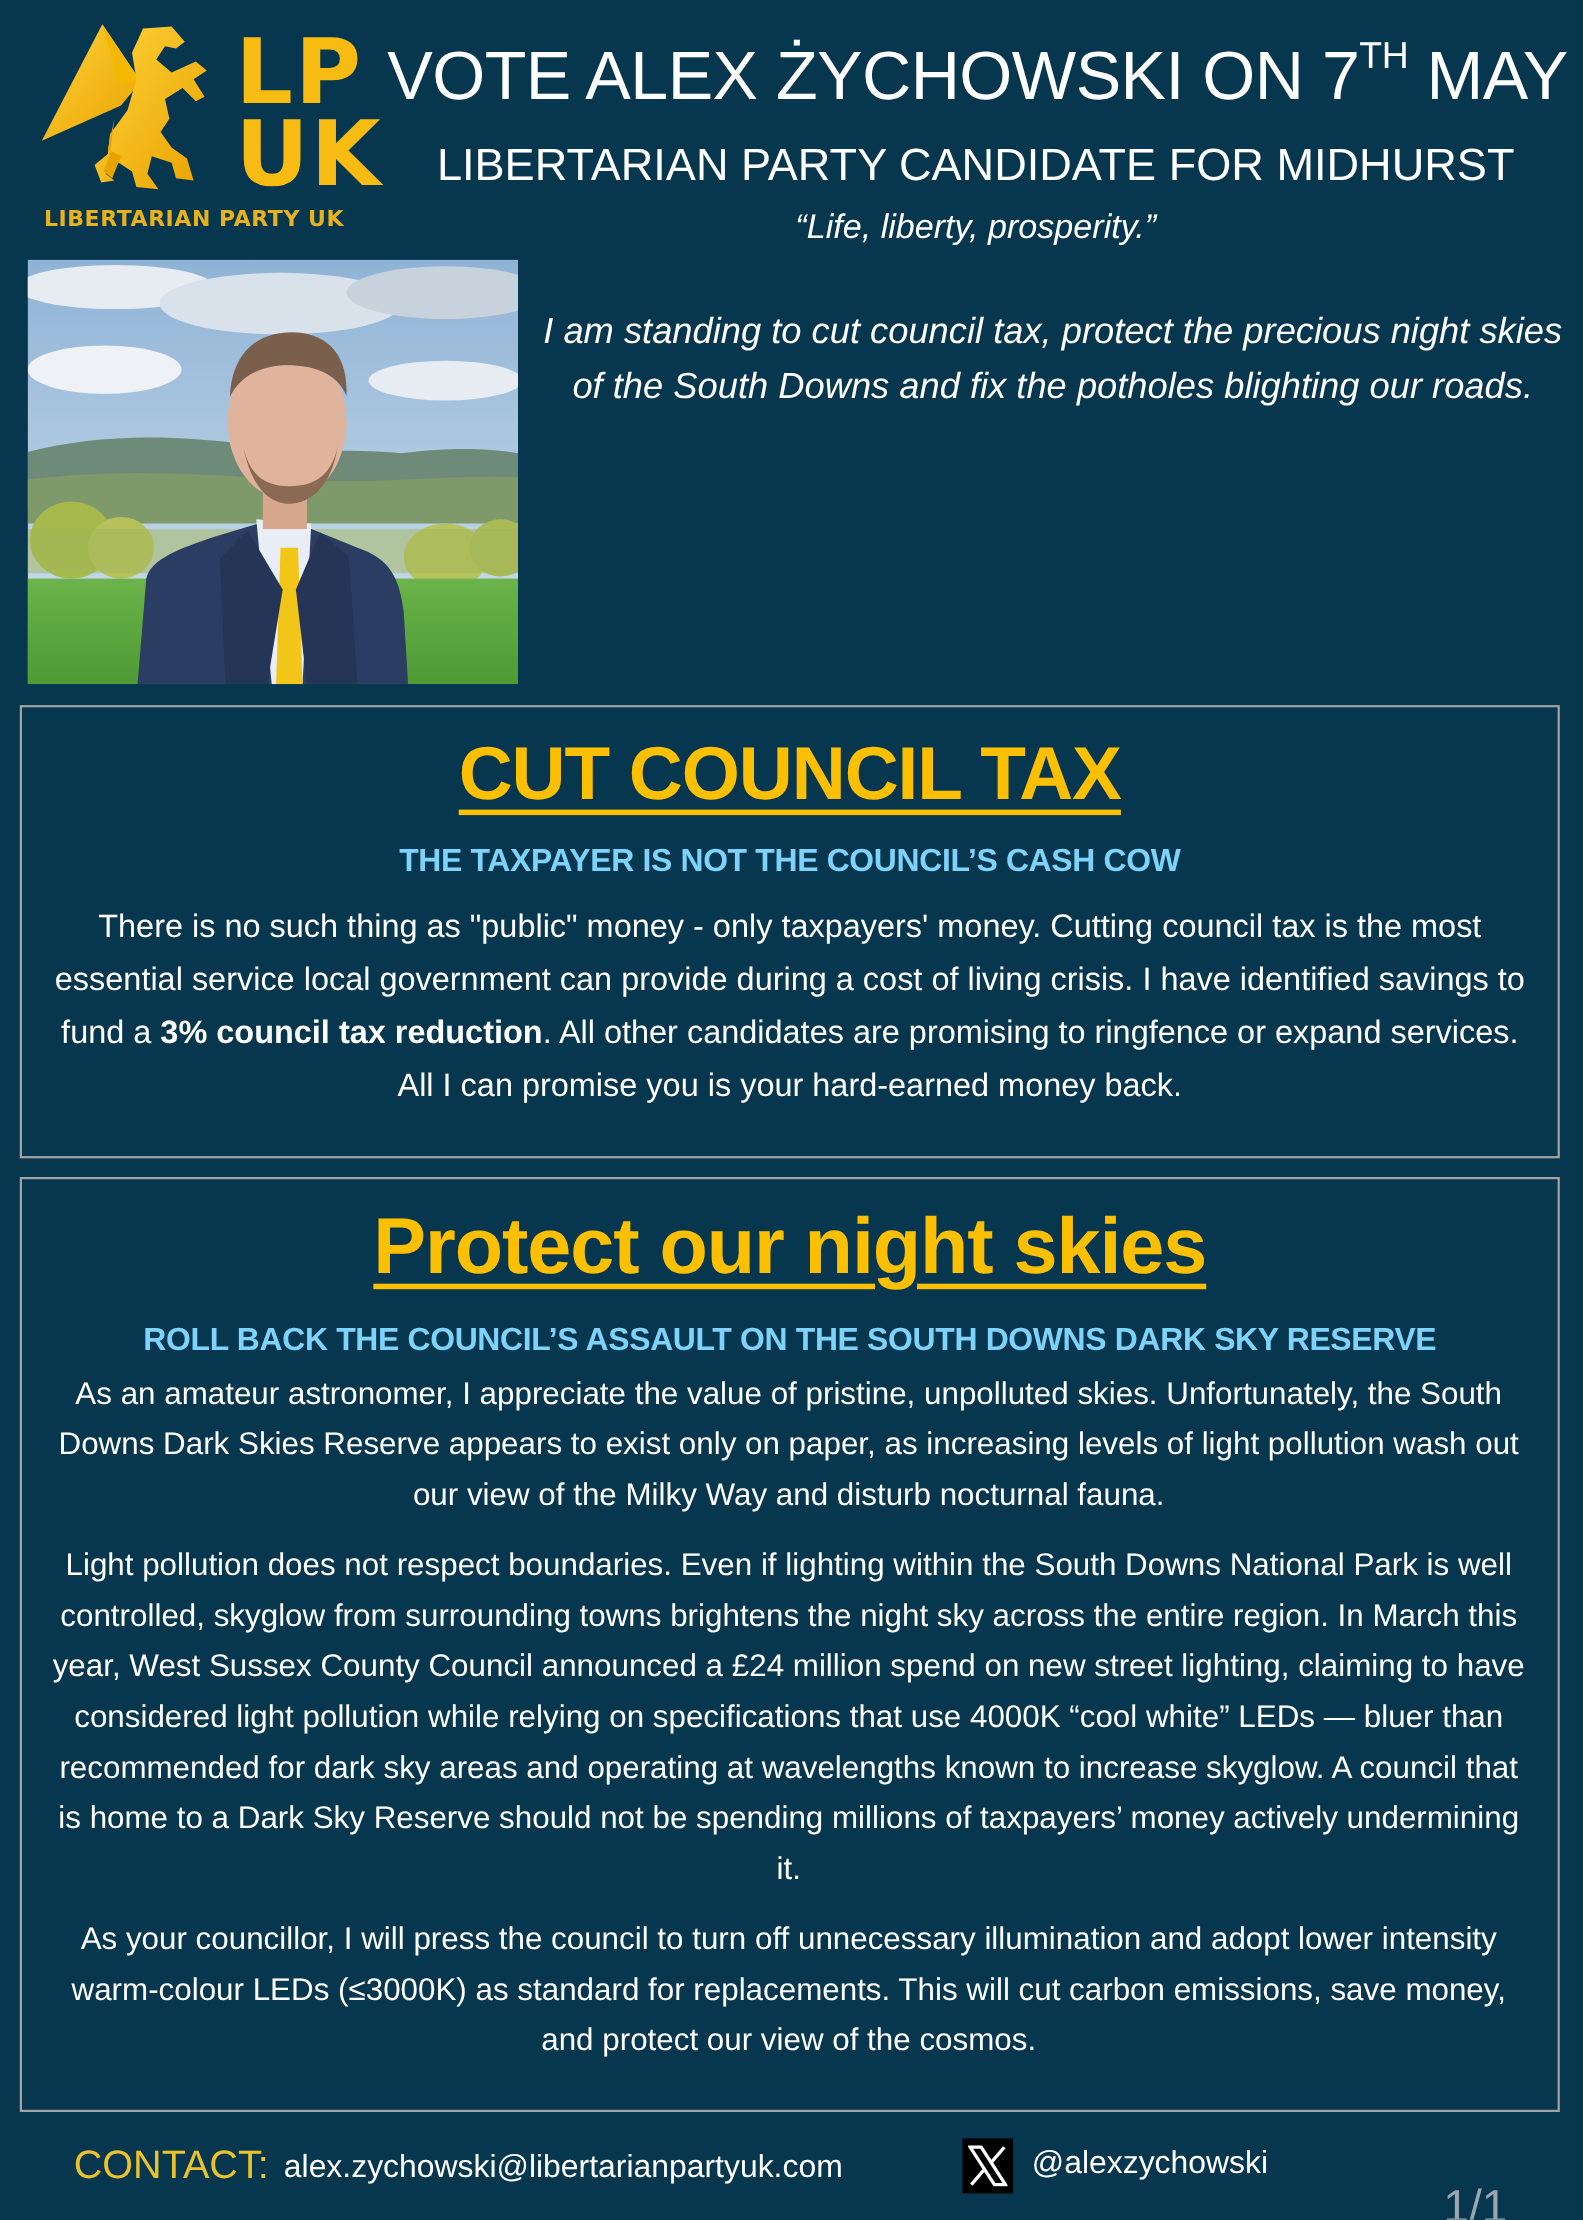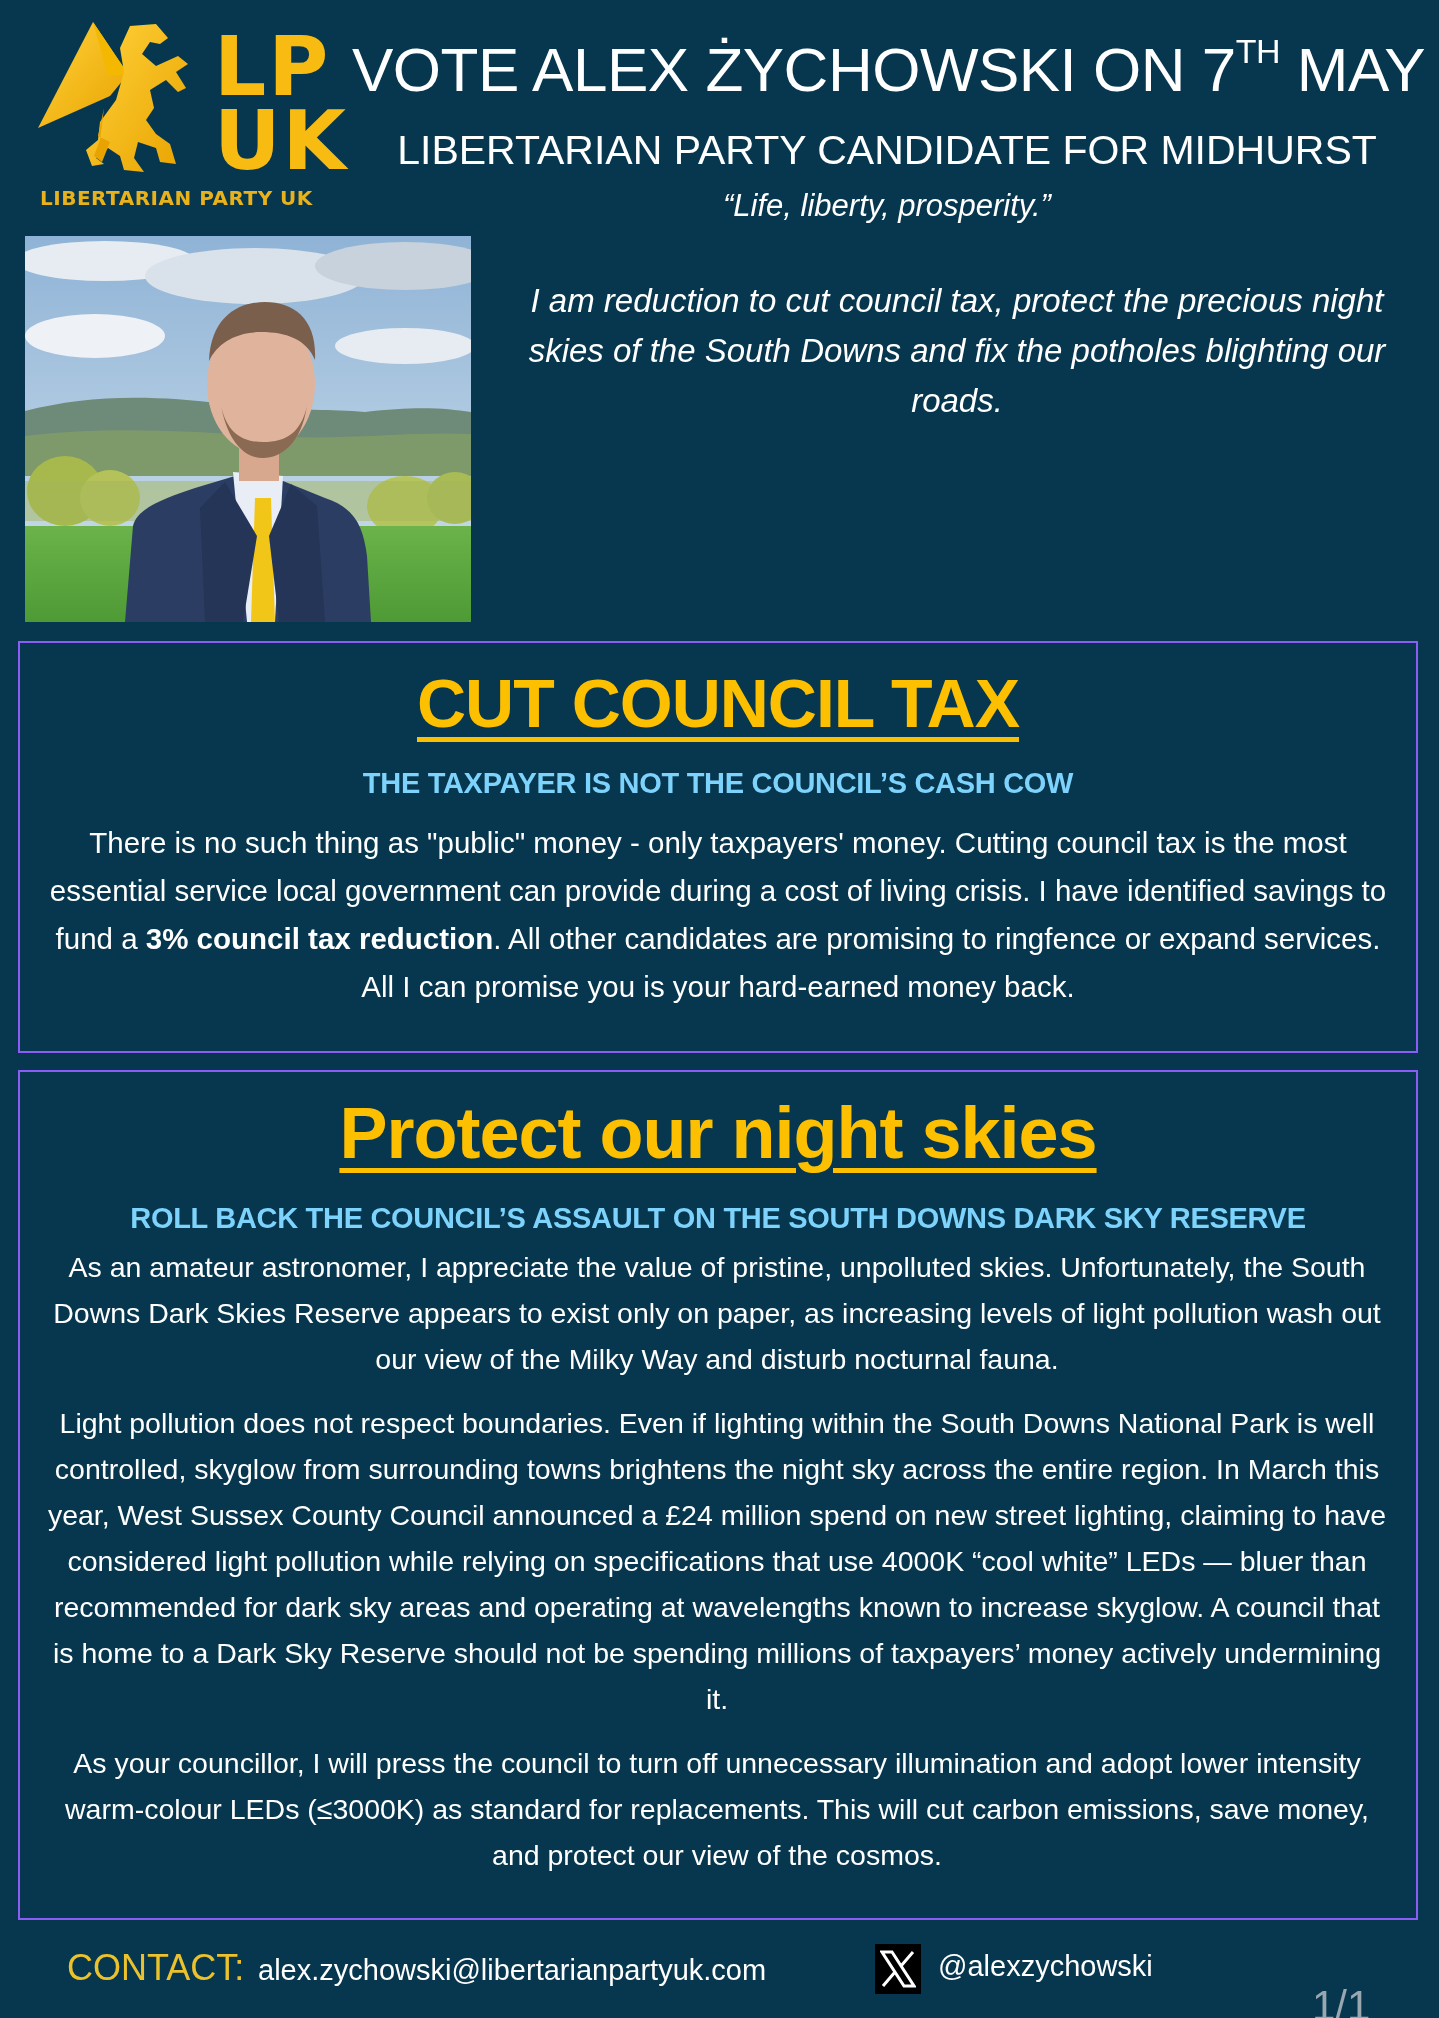--- a/index.html
+++ b/index.html
@@ -49,21 +49,21 @@
   
   #intro {
     left:492px; top:276px; width:930px; text-align:center;
     font-style:italic; font-size:33px; line-height:50px;
   }
   #intro p { margin:0 0 24px 0; }
 
   
   .box {
     position:absolute; left:18px; width:1400px;
-    border:2px solid #8b5cf6; box-sizing:border-box;
+    border:2px solid #a3a3a3; box-sizing:border-box;
   }
   #box1 { top:641px; height:412px; }
   #box2 { top:1070px; height:850px; }
   .box h2 {
     margin:0; text-align:center; color:#fdc000; font-weight:bold;
     text-decoration:underline; text-decoration-thickness:5px; text-underline-offset:10px;
   }
   #box1 h2 { font-size:68px; line-height:80px; padding-top:20px; letter-spacing:-1px; }
   #box2 h2 { font-size:72px; line-height:86px; padding-top:18px; letter-spacing:-1px;text-align:center; }
   .box h3 {
@@ -171,21 +171,21 @@
 
     <rect x="214" y="200" width="40" height="45" fill="#d8a88e"></rect>
 
     <ellipse cx="236" cy="148" rx="54" ry="70" fill="#e0b49c"></ellipse>
     <path d="M184,125 C186,80 214,66 240,66 C270,66 292,84 290,124 C282,104 262,96 236,96 C210,96 192,108 184,125 Z" fill="#7a5f4c"></path>
     <path d="M196,170 C204,210 222,222 238,222 C256,222 276,208 282,170 C276,196 262,206 238,206 C216,206 202,196 196,170 Z" fill="#8a6a52"></path>
   </svg>
 </div>
 
 <div id="intro" class="abs">
-  <p>I am reduction to cut council tax, protect the precious night skies of the South Downs and fix the potholes blighting our roads.</p>
+  <p>I am standing to cut council tax, protect the precious night skies of the South Downs and fix the potholes blighting our roads.</p>
 </div>
 
 <div id="box1" class="box">
   <h2>CUT COUNCIL TAX</h2>
   <h3>THE TAXPAYER IS NOT THE COUNCIL’S CASH COW</h3>
   <div class="body"><span>There is no such thing as "public" money - only taxpayers' money. Cutting council tax is the most essential service local government can provide during a cost of living crisis. I have identified savings to fund a </span><b>3% council tax reduction</b><span>. All other candidates are promising to ringfence or expand services. All I can promise you is your hard-earned money back.</span></div>
 </div>
 
 <div id="box2" class="box">
   <h2>Protect our night skies</h2>

